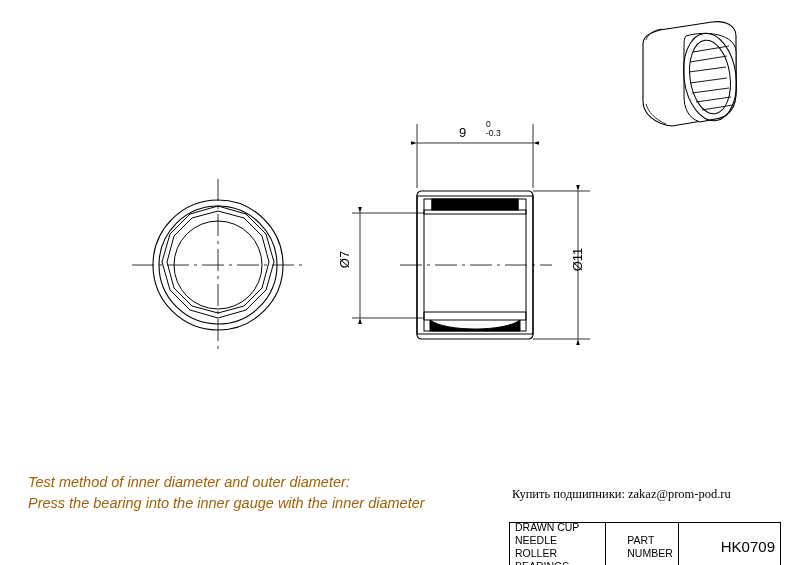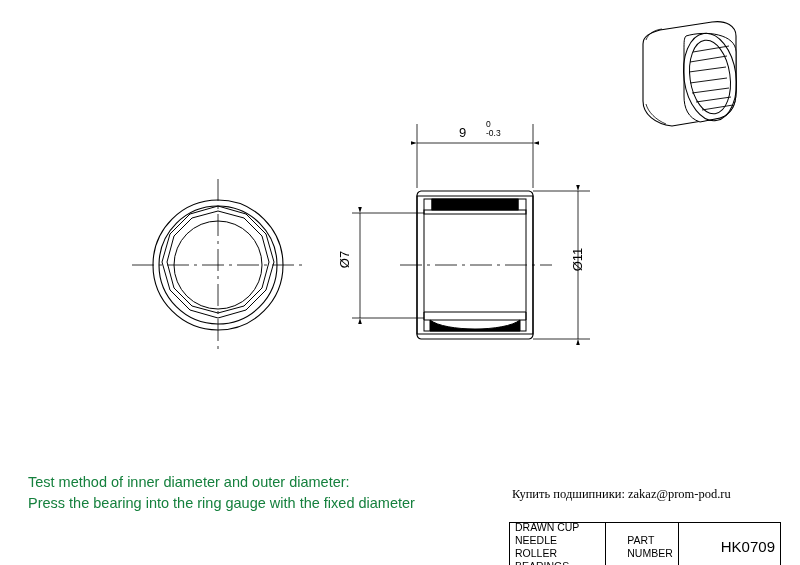--- a/index.html
+++ b/index.html
@@ -26,21 +26,22 @@
     left: 0; top: 0;
     width: 800px;
     height: 565px;
   }
   .note-block {
     position: absolute;
     left: 28px;
     top: 472px;
     font-size: 14.5px;
     line-height: 21px;
-    color: #15803d;
+    color: #a16207;
+    font-style: italic;
   }
   .note-line { white-space: pre; }
   .promo {
     position: absolute;
     left: 512px;
     top: 487px;
     font-size: 12.5px;
     white-space: pre;
     font-family: Liberation Serif, serif;
   }
@@ -199,21 +200,21 @@
   </svg>
 
   <div class="dimtext dim-9">9</div>
   <div class="dim-tolnum"><span>0</span><br><span>-0.3</span></div>
 
   <div class="dimtext dim-d7">Ø7</div>
   <div class="dimtext dim-d11">Ø11</div>
 
   <div class="note-block">
     <div class="note-line">Test method of inner diameter and outer diameter:</div>
-    <div class="note-line">Press the bearing into the ring gauge with the fixed diameter</div>
+    <div class="note-line">Press the bearing into the inner gauge with the inner diameter</div>
   </div>
 
   <div class="promo">Купить подшипники: zakaz@prom-pod.ru</div>
 
   <div class="title-block">
     <div class="tb-cell tb-desc">
       <div>DRAWN CUP NEEDLE</div>
       <div>ROLLER BEARINGS</div>
     </div>
     <div class="tb-cell tb-label">

